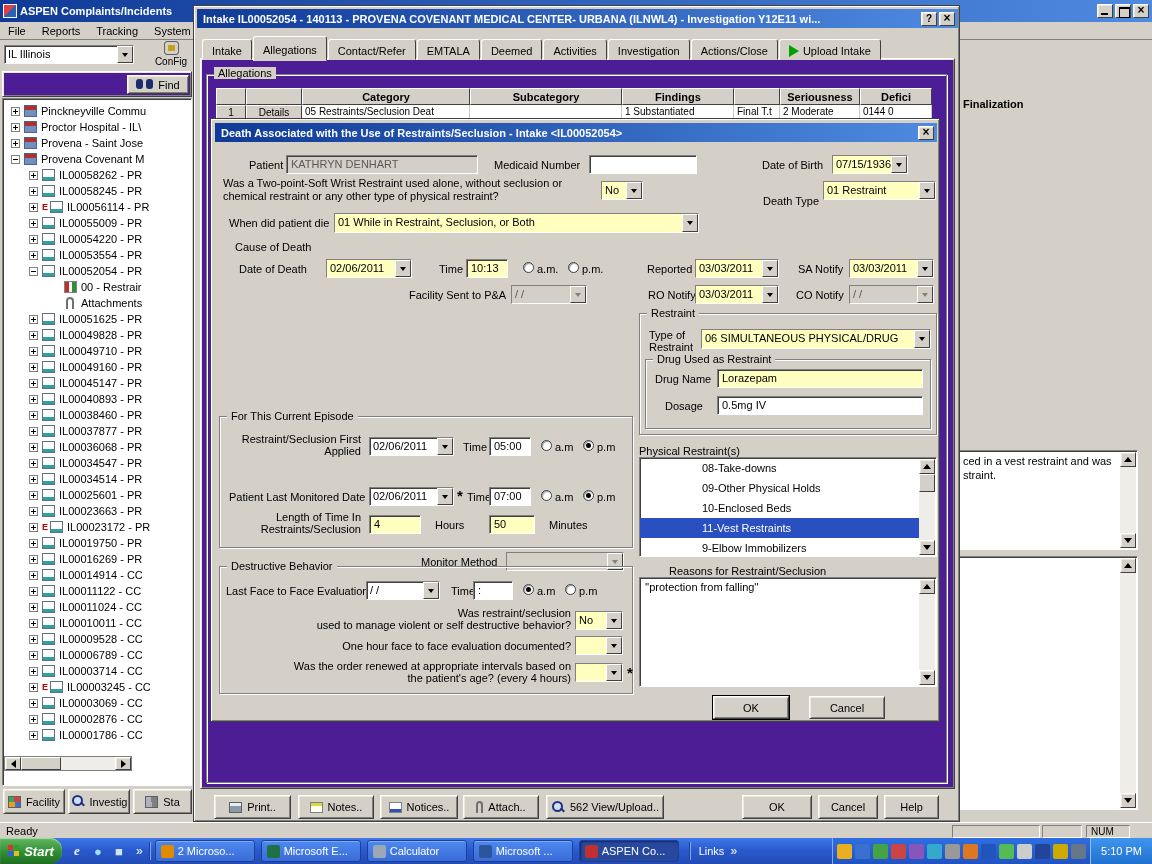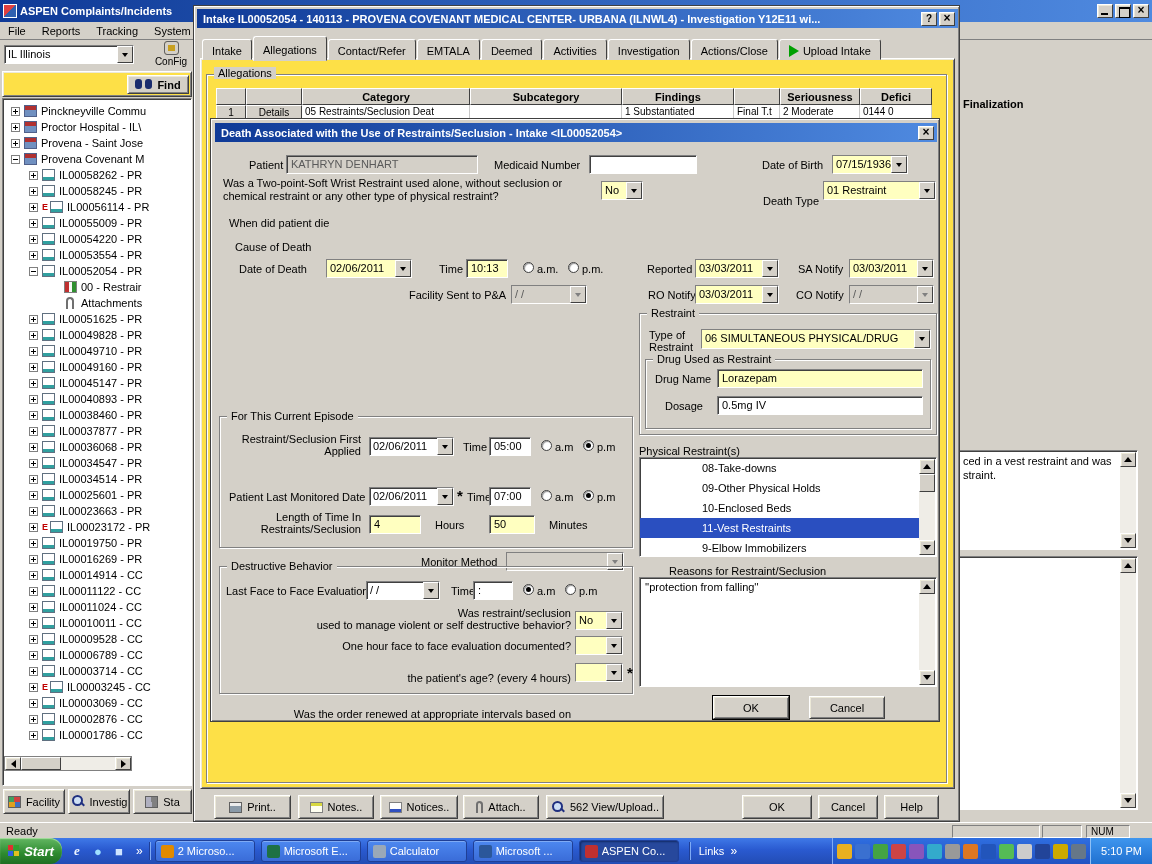--- a/index.html
+++ b/index.html
@@ -1,20 +1,20 @@
 <!DOCTYPE html>
 <html><head>
 <meta charset="utf-8">
 <style>
 *{margin:0;padding:0;box-sizing:border-box;}
 html,body{width:1152px;height:864px;overflow:hidden;}
 body{position:relative;background:#d4d0c8;font-family:"Liberation Sans",sans-serif;font-size:11px;color:#000;}
 .abs{position:absolute;}
 
-.raised{background:#fde047;border:1px solid;border-color:#fff #404040 #404040 #fff;box-shadow:inset 1px 1px 0 #ece9d8,inset -1px -1px 0 #808080;font-weight:bold;}
+.raised{background:#4c1d95;border:1px solid;border-color:#fff #404040 #404040 #fff;box-shadow:inset 1px 1px 0 #ece9d8,inset -1px -1px 0 #808080;}
 .sunken{background:#fff;border:1px solid;border-color:#808080 #fff #fff #808080;box-shadow:inset 1px 1px 0 #404040;}
 .win{position:absolute;background:#d4d0c8;border:1px solid #404040;box-shadow:inset 1px 1px 0 #fff,inset -1px -1px 0 #808080,inset 2px 2px 0 #d4d0c8,inset -2px -2px 0 #d4d0c8;}
 .titlebar{position:absolute;display:flex;align-items:center;background:linear-gradient(90deg,#0f3a97,#4f8ae0);color:#fff;font-weight:bold;padding:0 3px;overflow:hidden;}
 .tbtext{flex:1;white-space:nowrap;overflow:hidden;padding-left:3px;font-size:11px;}
 .cbtn{width:16px;height:14px;margin-left:2px;background:#d4d0c8;border:1px solid;border-color:#fff #404040 #404040 #fff;box-shadow:inset 1px 1px 0 #ece9d8;position:relative;flex:none;color:#000;font-weight:bold;font-size:10px;text-align:center;line-height:12px;}
 .cbtn.close::before{content:"×";font-size:12px;line-height:11px;}
 .cbtn.help::before{content:"?";}
 .cbtn.minb::before{content:"";position:absolute;left:3px;bottom:2px;width:7px;height:2px;background:#000;}
 .cbtn.maxb::before{content:"";position:absolute;left:3px;top:2px;width:9px;height:8px;border:1px solid #000;border-top:2px solid #000;}
 
@@ -597,20 +597,26 @@
   </div>
   <div class="lbl" style="left:552px;top:76px;">Death Type</div>
   <div class="combo yellow" style="left:612px;top:62px;width:113px;">
     <span class="ctxt">01  Restraint</span>
     <span class="dbtn">
         <span class="tri-d"></span>
       </span>
   </div>
 
   <div class="lbl" style="left:18px;top:98px;">When did patient die</div>
+  <div class="combo yellow" style="left:123px;top:94px;width:365px;height:20px;">
+    <span class="ctxt">01  While in Restraint, Seclusion, or Both</span>
+    <span class="dbtn">
+        <span class="tri-d"></span>
+      </span>
+  </div>
   <div class="lbl" style="left:24px;top:122px;">Cause of Death</div>
 
   <div class="lbl" style="left:28px;top:144px;">Date of Death</div>
   <div class="combo yellow" style="left:115px;top:140px;width:86px;">
     <span class="ctxt">02/06/2011</span>
     <span class="dbtn">
         <span class="tri-d"></span>
       </span>
   </div>
   <div class="lbl" style="left:228px;top:144px;">Time</div>
@@ -762,21 +768,21 @@
         <span class="tri-d"></span>
       </span>
   </div>
   <div class="lbl rlbl" style="left:30px;top:521px;width:330px;">One hour face to face evaluation documented?</div>
   <div class="combo yellow" style="left:364px;top:517px;width:48px;">
     <span class="ctxt"></span>
     <span class="dbtn">
         <span class="tri-d"></span>
       </span>
   </div>
-  <div class="lbl rlbl" style="left:30px;top:541px;width:330px;margin-top:48px;">Was the order renewed at appropriate intervals based on</div>
+  <div class="lbl rlbl" style="left:30px;top:541px;width:330px;">Was the order renewed at appropriate intervals based on</div>
   <div class="lbl rlbl" style="left:30px;top:553px;width:330px;">the patient's age? (every 4 hours)</div>
   <div class="combo yellow" style="left:364px;top:544px;width:48px;">
     <span class="ctxt"></span>
     <span class="dbtn">
         <span class="tri-d"></span>
       </span>
   </div>
   <span class="abs star" style="left:416px;top:549px;"></span>
 
   <div class="lbl" style="left:430px;top:446px;padding-left:28px;">Reasons for Restraint/Seclusion</div>

